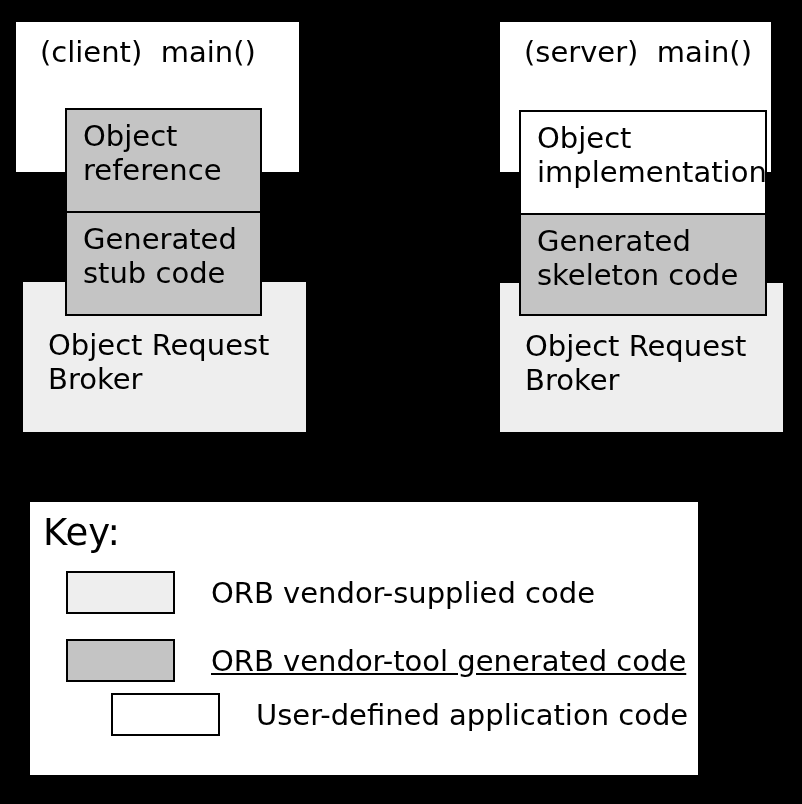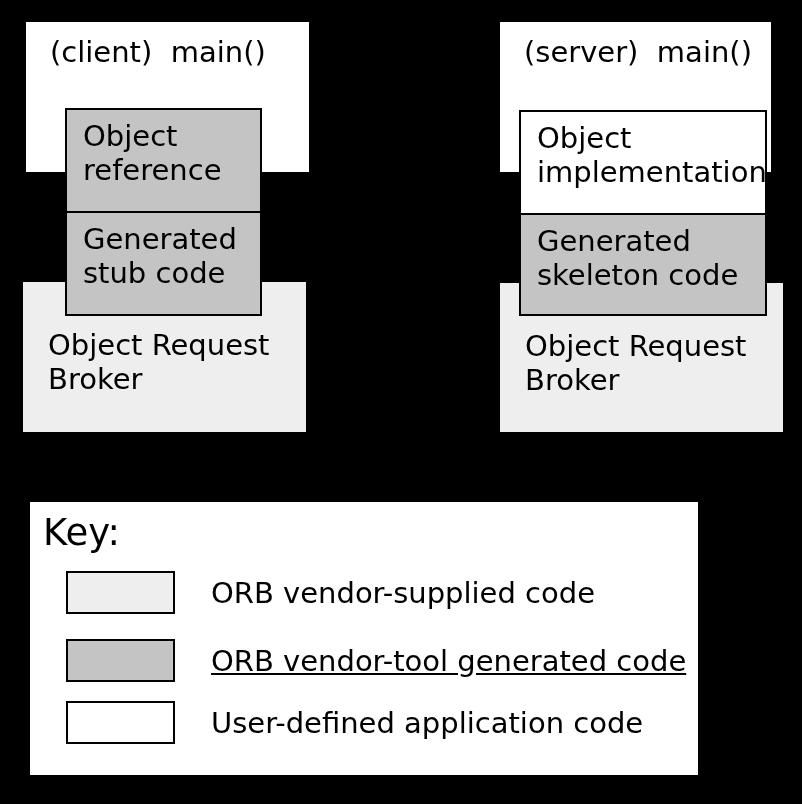--- a/index.html
+++ b/index.html
@@ -13,21 +13,21 @@
   }
   .box { position: absolute; }
   .label {
     white-space: pre;
     font-size: 29px;
     line-height: 34px;
     color: #000;
   }
 
   
-  .client-main   { left: 26px;  top: 22px;  width: 283px; height: 150px; background: #ffffff; }
+  .client-main   { left: 16px;  top: 22px;  width: 283px; height: 150px; background: #ffffff; }
   .client-orb    { left: 23px;  top: 282px; width: 283px; height: 150px; }
   .reference-box { left: 65px;  top: 108px; width: 197px; height: 105px; border: 2px solid #000; }
   .stub-box      { left: 65px;  top: 211px; width: 197px; height: 105px; border: 2px solid #000; }
 
   
   .server-main   { left: 500px; top: 22px;  width: 271px; height: 150px; background: #ffffff; }
   .server-orb    { left: 500px; top: 283px; width: 283px; height: 149px; }
   .impl-box      { left: 519px; top: 110px; width: 248px; height: 105px; border: 2px solid #000; }
   .skeleton-box  { left: 519px; top: 213px; width: 248px; height: 103px; border: 2px solid #000; }
 
@@ -41,21 +41,21 @@
   .key-title {
     position: absolute; left: 13px; top: 14px;
     font-size: 37px; line-height: 34px; white-space: pre;
   }
   .key-row {
     position: absolute; left: 36px; height: 43px;
     display: flex; align-items: center;
   }
   .key-row-1 { top: 69px; }
   .key-row-2 { top: 137px; text-decoration: underline; }
-  .key-row-3 { top: 199px; }
+  .key-row-3 { top: 191px; margin-left: 45px; }
   .swatch {
     display: inline-block; width: 109px; height: 43px;
     border: 2px solid #000; flex: 0 0 auto;
   }
   .key-label {
     margin-left: 36px; font-size: 29px; line-height: 34px; white-space: pre;
   }
 </style>
 </head>
 <body>

